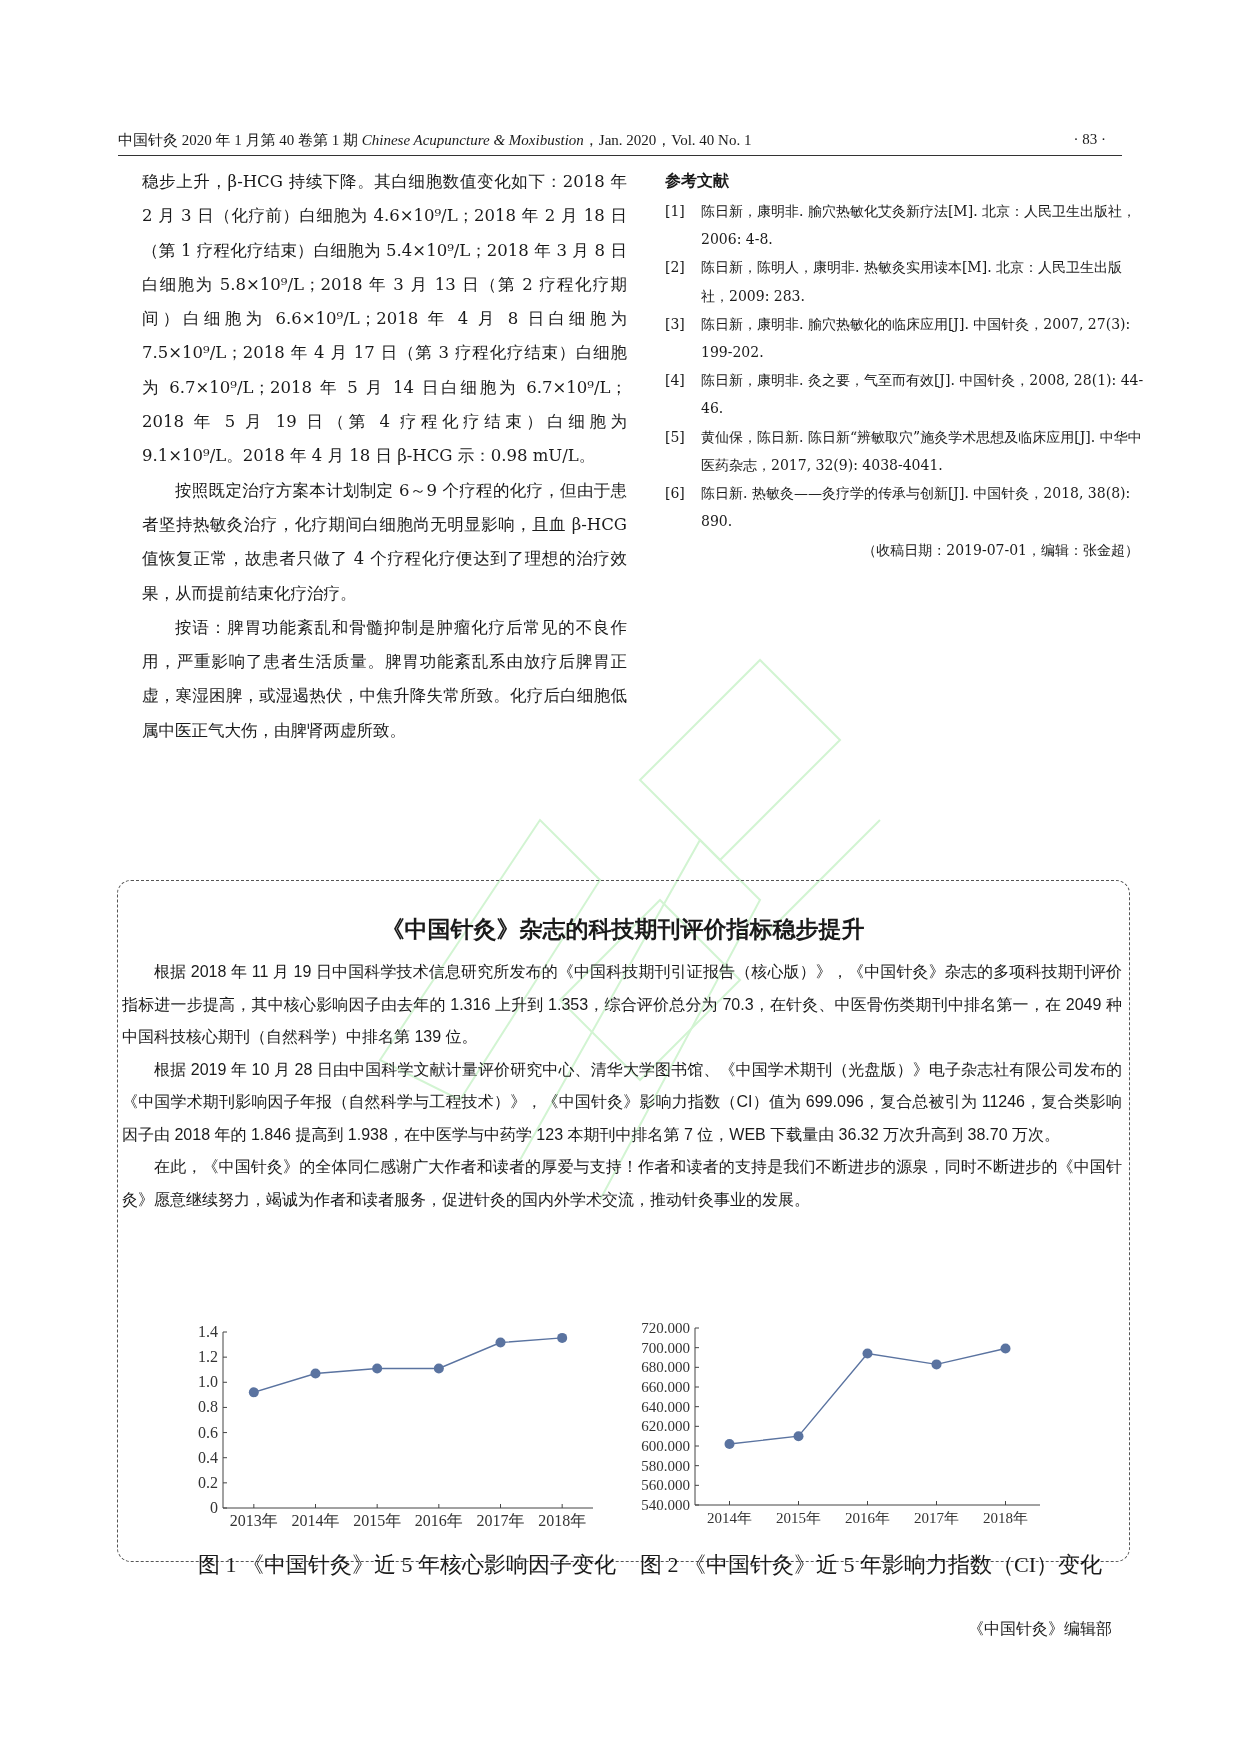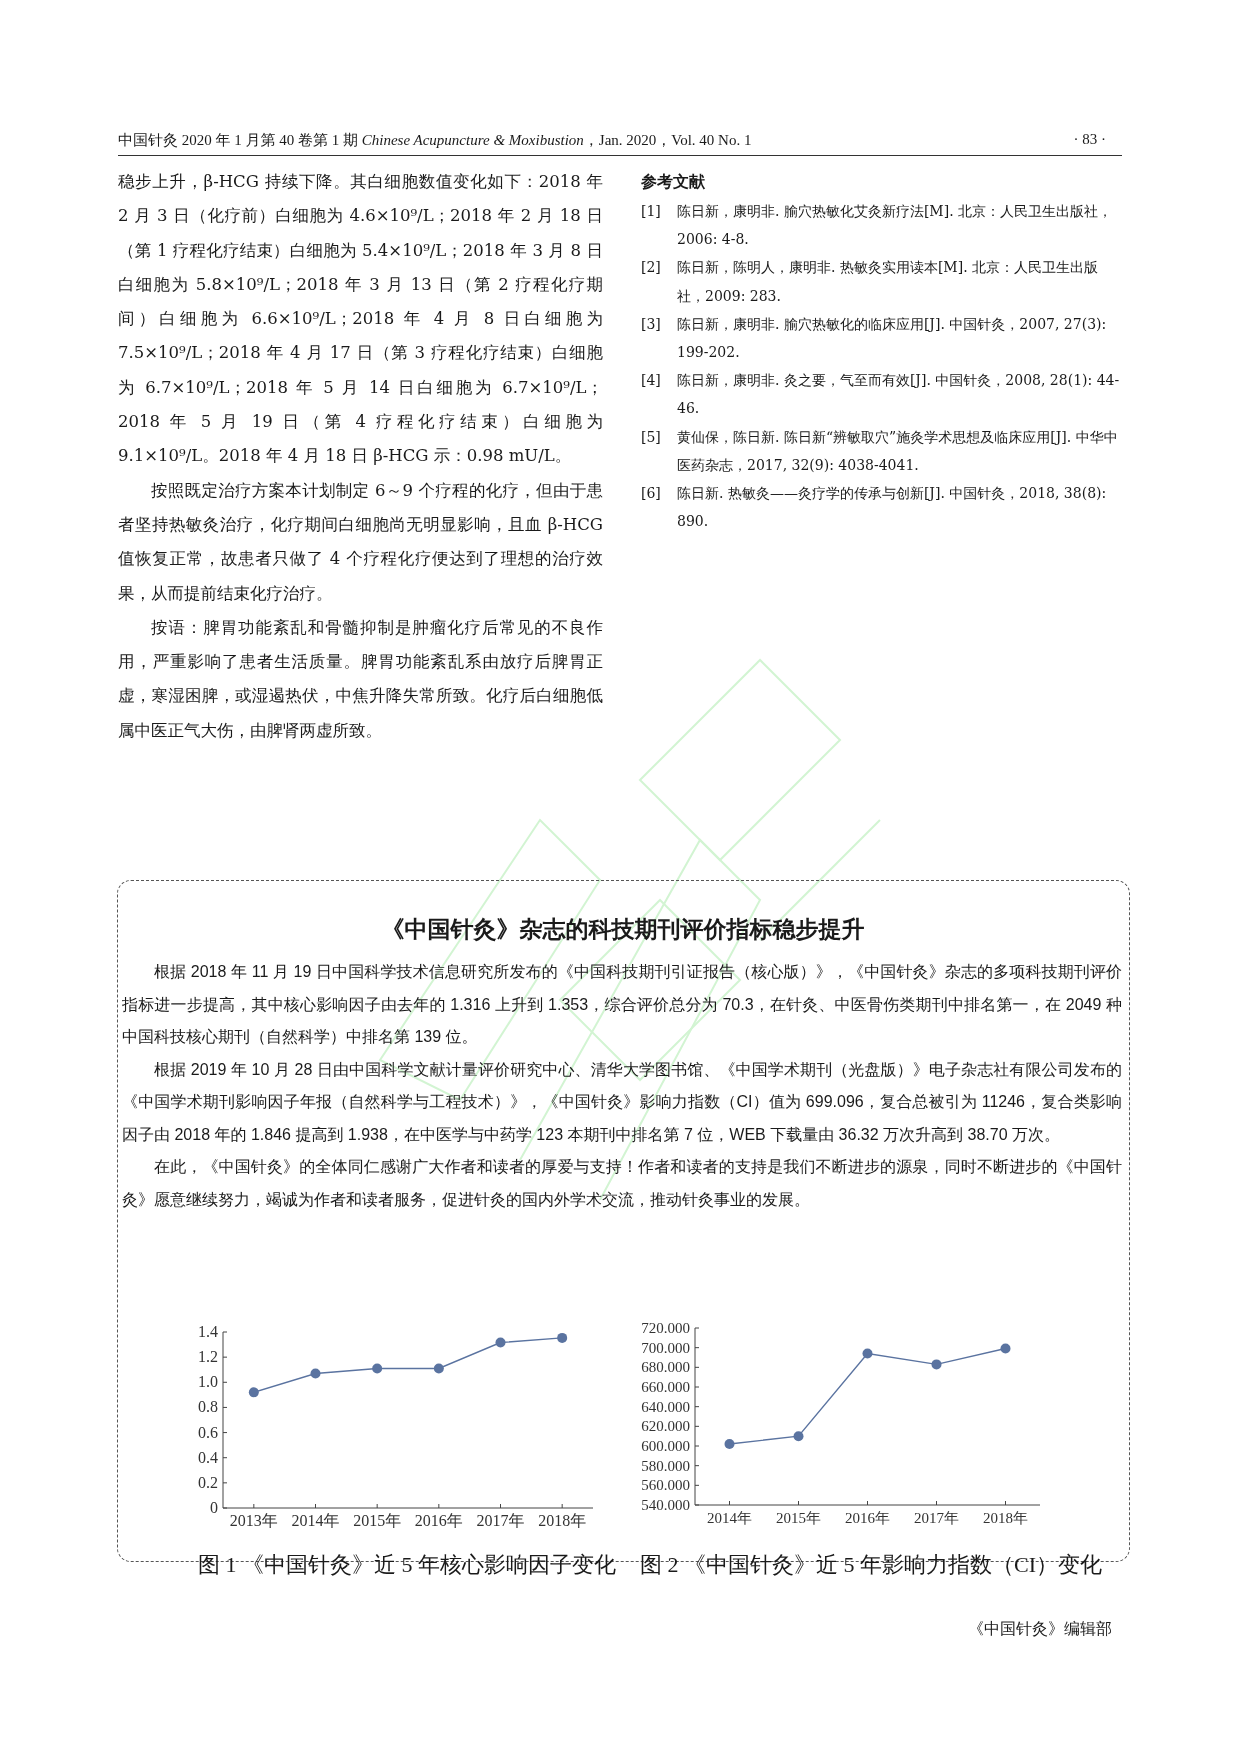--- a/index.html
+++ b/index.html
@@ -5,26 +5,26 @@
   html, body { margin:0; padding:0; background:#ffffff; }
   body { width:1240px; height:1754px; position:relative; overflow:hidden;
          font-family:"DejaVu Serif","Liberation Serif",serif; color:#1a1a1a; }
   .header { position:absolute; left:118px; top:131px; width:1004px; height:24px;
             font-family:"Liberation Serif",serif; font-size:15px; }
   .header .left { position:absolute; left:0; top:0; white-space:nowrap; }
   .header .left i { font-style:italic; }
   .header .right { position:absolute; right:16px; top:0; }
   .header-rule { position:absolute; left:118px; top:155px; width:1004px; height:1px; background:#333; }
 
-  .col { position:absolute; font-size:16.5px; line-height:34.3px; }
+  .col { position:absolute; font-size:16.5px; line-height:34.3px;margin-left:24px; }
   .col p { margin:0; text-align:justify; }
   .col p.indent { text-indent:2em; }
   .col-left { left:118px; top:165px; width:485px; }
   .col-right { left:641px; top:165px; width:482px; }
-  .ref-title { font-weight:bold; font-family:Liberation Sans, sans-serif; font-size:16px; margin-top:2px; line-height:30px; }
+  .ref-title { font-weight:bold; font-family:Liberation Mono, monospace; font-size:16px; margin-top:2px; line-height:30px; }
   .refs { list-style:none; margin:0; padding:0; font-size:14px; line-height:28.2px; }
   .refs li { position:relative; padding-left:36px; }
   .refs li .num { position:absolute; left:0; top:0; }
   .received { text-align:right; font-size:14px; line-height:30px; padding-right:8px; }
 
   .notice-box { position:absolute; left:117px; top:880px; width:1011px; height:680px;
                 border:1.5px dashed #555; border-radius:14px; }
   .notice-title { position:absolute; left:118px; top:914px; width:1010px; text-align:center;
                   font-family:Liberation Serif, serif; font-weight:bold; font-size:23px; }
   .notice-body { position:absolute; left:122px; top:956px; width:1000px;
@@ -67,20 +67,21 @@
 <div class="col col-right">
   <div class="ref-title">参考文献</div>
   <ul class="refs">
     <li><span class="num">[1]</span><span>陈日新，康明非. 腧穴热敏化艾灸新疗法[M]. 北京：人民卫生出版社，2006: 4-8.</span></li>
     <li><span class="num">[2]</span><span>陈日新，陈明人，康明非. 热敏灸实用读本[M]. 北京：人民卫生出版社，2009: 283.</span></li>
     <li><span class="num">[3]</span><span>陈日新，康明非. 腧穴热敏化的临床应用[J]. 中国针灸，2007, 27(3): 199-202.</span></li>
     <li><span class="num">[4]</span><span>陈日新，康明非. 灸之要，气至而有效[J]. 中国针灸，2008, 28(1): 44-46.</span></li>
     <li><span class="num">[5]</span><span>黄仙保，陈日新. 陈日新“辨敏取穴”施灸学术思想及临床应用[J]. 中华中医药杂志，2017, 32(9): 4038-4041.</span></li>
     <li><span class="num">[6]</span><span>陈日新. 热敏灸——灸疗学的传承与创新[J]. 中国针灸，2018, 38(8): 890.</span></li>
   </ul>
+  <div class="received">（收稿日期：2019-07-01，编辑：张金超）</div>
 </div>
 
 <div class="notice-box"></div>
 <div class="notice-title">《中国针灸》杂志的科技期刊评价指标稳步提升</div>
 <div class="notice-body">
   <p class="indent">根据 2018 年 11 月 19 日中国科学技术信息研究所发布的《中国科技期刊引证报告（核心版）》，《中国针灸》杂志的多项科技期刊评价指标进一步提高，其中核心影响因子由去年的 1.316 上升到 1.353，综合评价总分为 70.3，在针灸、中医骨伤类期刊中排名第一，在 2049 种中国科技核心期刊（自然科学）中排名第 139 位。</p>
   <p class="indent">根据 2019 年 10 月 28 日由中国科学文献计量评价研究中心、清华大学图书馆、《中国学术期刊（光盘版）》电子杂志社有限公司发布的《中国学术期刊影响因子年报（自然科学与工程技术）》，《中国针灸》影响力指数（CI）值为 699.096，复合总被引为 11246，复合类影响因子由 2018 年的 1.846 提高到 1.938，在中医学与中药学 123 本期刊中排名第 7 位，WEB 下载量由 36.32 万次升高到 38.70 万次。</p>
   <p class="indent">在此，《中国针灸》的全体同仁感谢广大作者和读者的厚爱与支持！作者和读者的支持是我们不断进步的源泉，同时不断进步的《中国针灸》愿意继续努力，竭诚为作者和读者服务，促进针灸的国内外学术交流，推动针灸事业的发展。</p>
 </div>
 

